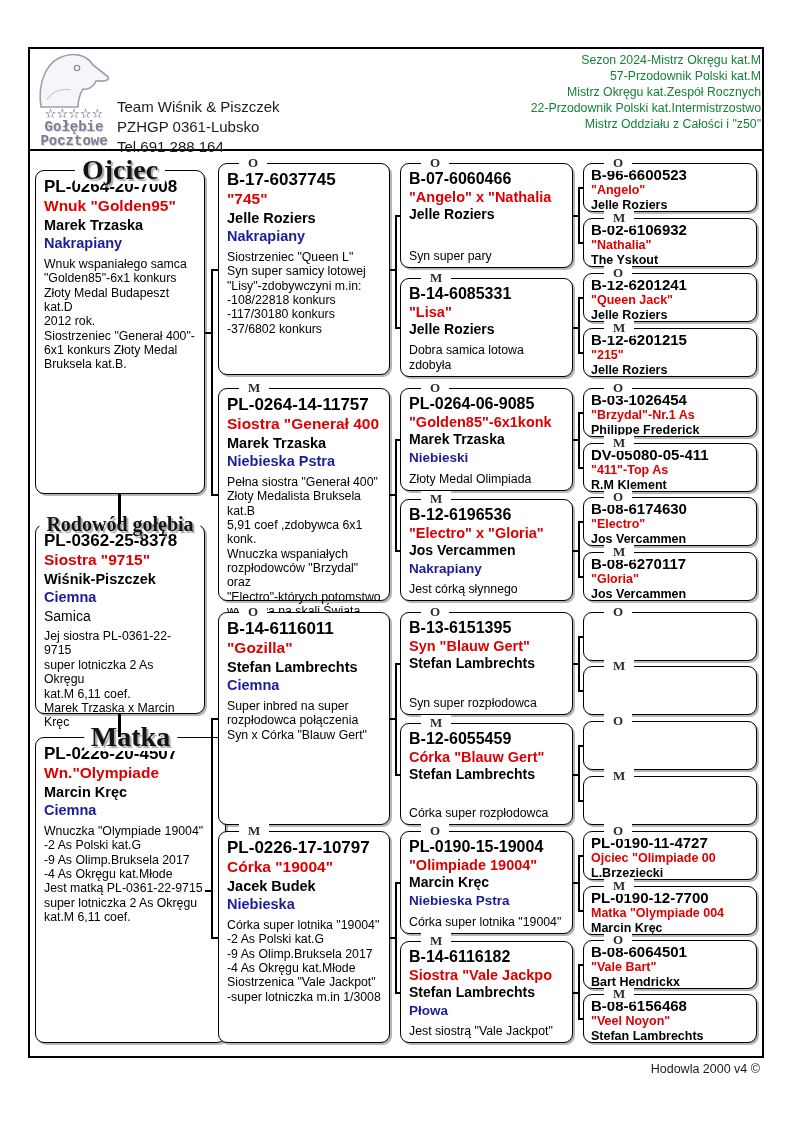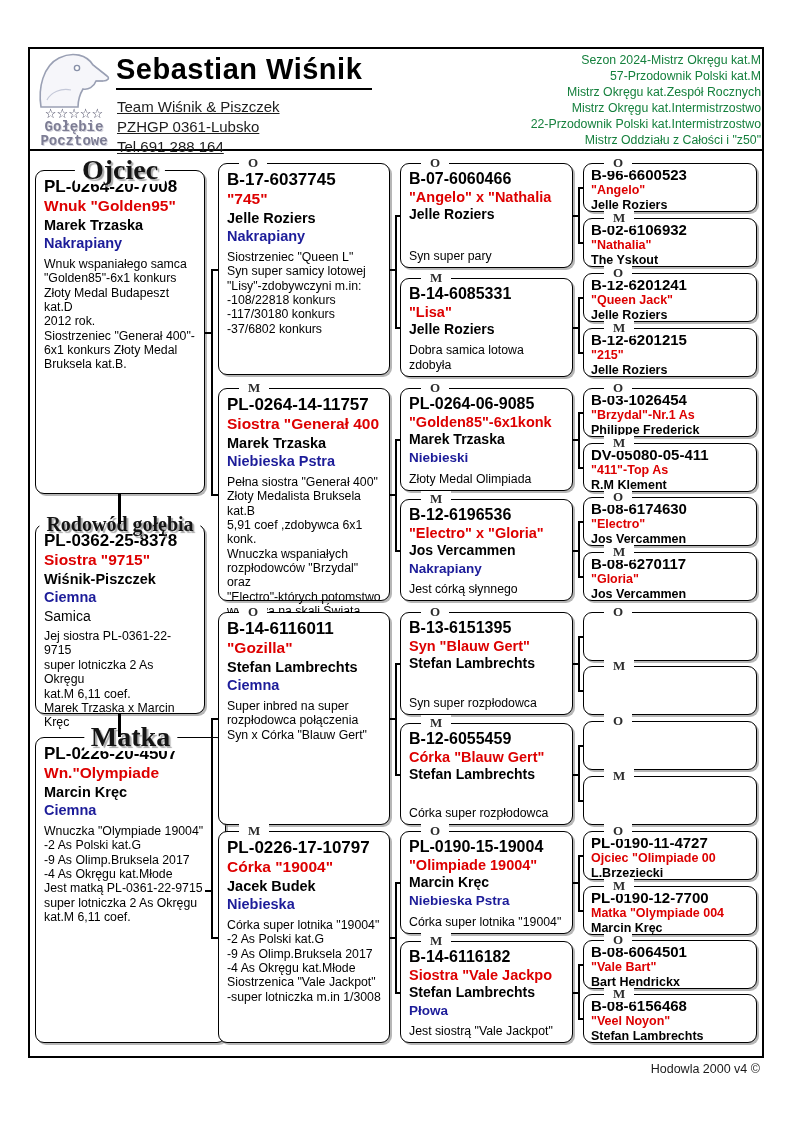--- a/index.html
+++ b/index.html
@@ -10,21 +10,21 @@
   .hdr-divider{position:absolute;left:28px;top:149px;width:736px;height:0;
          border-top:2px solid #000;}
 
   
   .logo{position:absolute;left:33px;top:52px;width:82px;text-align:center;}
   .logo-stars{font-size:13px;color:#3d3d58;margin-top:-5px;letter-spacing:0px;line-height:1;}
   .logo-cap{font-family:Liberation Mono, monospace;font-size:14px;font-weight:bold;color:#7d7d94;
             line-height:1.02;text-shadow:1px 1px 0 #d5d5de;}
   .breeder-name{position:absolute;left:116px;top:53px;font-size:29px;font-weight:bold;
             letter-spacing:.5px;border-bottom:2px solid #000;padding:0 10px 2px 0;}
-  .hdr-sub{position:absolute;left:117px;top:97px;font-size:15px;line-height:1.33;color:#1c1c1c;text-decoration:underline;}
+  .hdr-sub{position:absolute;left:117px;top:97px;font-size:15px;line-height:1.33;color:#1c1c1c;}
   .hdr-right{position:absolute;right:33px;top:53px;text-align:right;font-size:12.3px;
             line-height:1.3;color:#15803d;}
 
   
   .pbox{position:absolute;box-sizing:border-box;background:#fff;border:1.6px solid #000;
         border-radius:9px;box-shadow:2px 2px 0 rgba(110,110,110,.5);
         padding:5px 7px 4px 8px;display:flex;flex-direction:column;}
   .marker{position:absolute;top:-9px;left:20px;background:#fff;padding:0 9px;
         font-family:"Liberation Serif",serif;font-weight:bold;font-size:13px;color:#2b2b2b;}
   .box-title{position:absolute;left:50%;transform:translateX(-50%);background:#fff;
@@ -73,32 +73,30 @@
         <circle cx="40" cy="16" r="2.6" fill="#fff" stroke="#8890a8" stroke-width="1.4"></circle>
         <path d="M56,13 L70,24 M59,29 L66,29" stroke="#9aa0b4" stroke-width="1" fill="none"></path>
         <path d="M10,48 C14,40 24,36 34,38" stroke="#c4c8d8" stroke-width="1.2" fill="none"></path>
       </svg>
     </span>
     <div class="logo-stars">☆☆☆☆☆</div>
     <div class="logo-cap">Gołębie</div>
     <div class="logo-cap">Pocztowe</div>
   </div>
 
-  <div class="breeder-name">Sebastian Wiśnik</div>
   <div class="hdr-sub">
     <div>Team Wiśnik &amp; Piszczek</div>
     <div>PZHGP 0361-Lubsko</div>
     <div>Tel.691 288 164</div>
   </div>
 
   <div class="hdr-right">
     <div>Sezon 2024-Mistrz Okręgu kat.M</div>
     <div>57-Przodownik Polski kat.M</div>
     <div>Mistrz Okręgu kat.Zespół Rocznych</div>
-    <div>Mistrz Okręgu kat.Intermistrzostwo</div>
     <div>22-Przodownik Polski kat.Intermistrzostwo</div>
     <div>Mistrz Oddziału z Całości i "z50"</div>
   </div>
 
   <div class="pbox g1" style="left:35px;top:170px;width:170px;height:324px">
     <div class="box-title t-large">Ojciec</div>
     <div class="ring">PL-0264-20-7008</div>
     <div class="name">Wnuk "Golden95"</div>
     <div class="fancier">Marek Trzaska</div>
     <div class="colorline">Nakrapiany</div>

